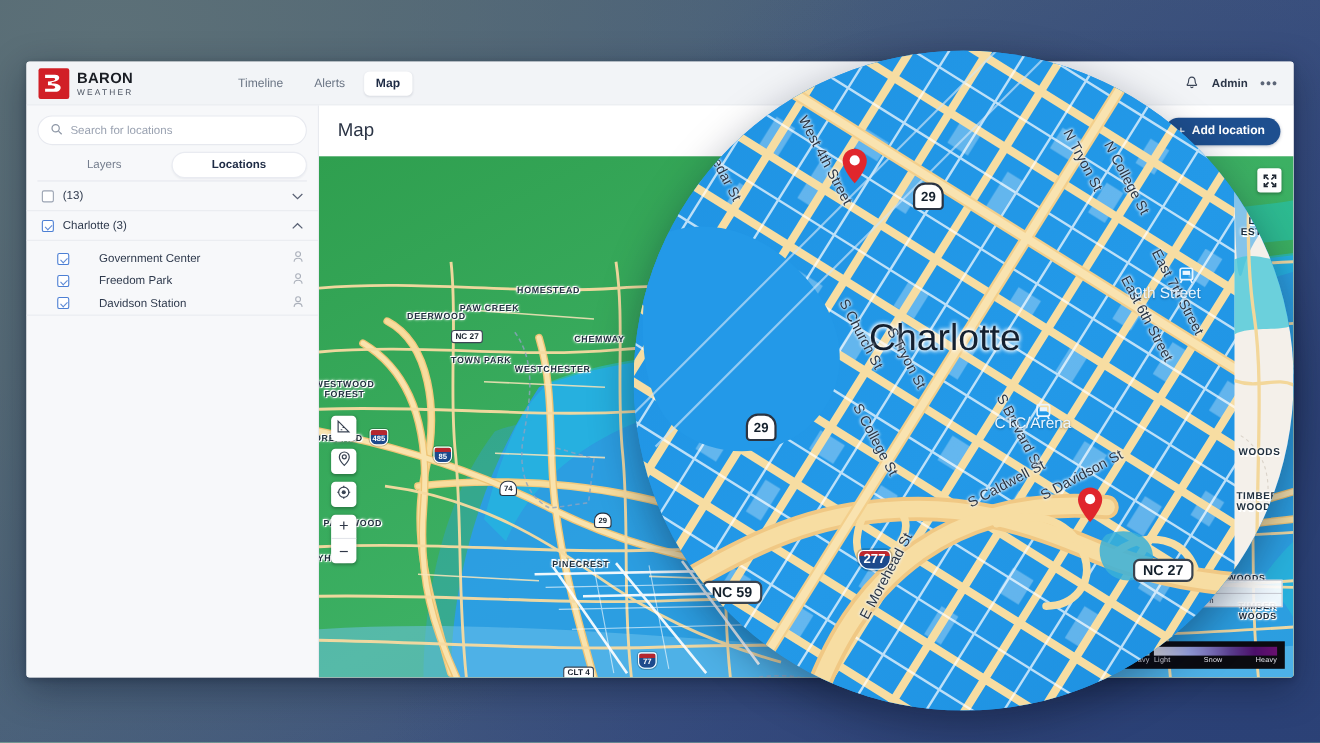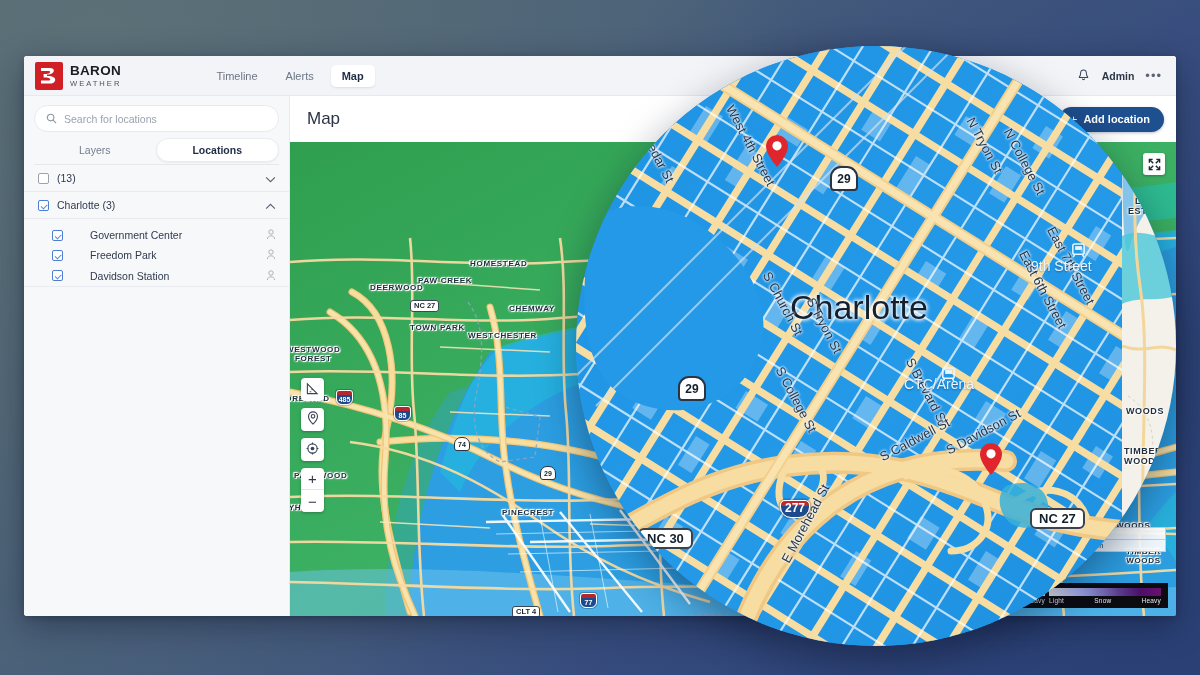--- a/index.html
+++ b/index.html
@@ -516,21 +516,21 @@
         <g fill="#2aa0ea" opacity="0.9">
           <ellipse cx="830" cy="175" rx="38" ry="16" transform="rotate(-25 830 175)"></ellipse>
           <ellipse cx="700" cy="430" rx="30" ry="12" transform="rotate(18 700 430)"></ellipse>
         </g>
       </svg>
 
       <div>
         <div class="nlabel" style="left:180px;top:118px">HOMESTEAD</div>
         <div class="nlabel" style="left:80px;top:142px">DEERWOOD</div>
         <div class="nlabel" style="left:128px;top:135px">PAW CREEK</div>
-        <div class="nlabel" style="left:219px;top:163px">CHEMWAY</div>
+        <div class="nlabel" style="left:232px;top:163px">CHEMWAY</div>
         <div class="nlabel" style="left:120px;top:182px">TOWN PARK</div>
         <div class="nlabel" style="left:178px;top:190px">WESTCHESTER</div>
         <div class="nlabel" style="left:-4px;top:204px">WESTWOOD<br>FOREST</div>
         <div class="nlabel" style="left:-12px;top:253px">MORELAND</div>
         <div class="nlabel" style="left:4px;top:330px">PARKWOOD</div>
         <div class="nlabel" style="left:-14px;top:362px">DRYHILL</div>
         <div class="nlabel" style="left:212px;top:367px">PINECREST</div>
 
         <div class="nlabel" style="left:806px;top:126px">ROLLING<br>ACRES</div>
         <div class="nlabel" style="left:816px;top:150px">WHISPERING<br>OAKS</div>
@@ -802,21 +802,21 @@
           <rect x="5.4" y="4.4" width="7.2" height="4" fill="#e9f5ff"></rect>
           <path d="M5 13 L3.4 16 M13 13 L14.6 16" stroke="#e9f5ff" stroke-width="1.6"></path>
         </svg>
       </span>
     </div>
     <div class="mg-poi" style="left:328px;top:330px">CTC/Arena</div>
 
     <div class="mg-ushield" style="left:254px;top:120px">29</div>
     <div class="mg-ushield" style="left:102px;top:330px">29</div>
     <div class="mg-ishield" style="left:204px;top:454px">277</div>
-    <div class="mg-shield" style="left:62px;top:482px">NC 30</div>
+    <div class="mg-shield" style="left:62px;top:482px">NC 59</div>
     <div class="mg-shield" style="left:454px;top:462px">NC 27</div>
 
     <div class="pin" style="left:188px;top:88px">
       <svg width="26" height="34" viewBox="0 0 26 34">
         <path d="M13 1.2C6.9 1.2 2 6.1 2 12.2C2 20.6 13 32.8 13 32.8S24 20.6 24 12.2C24 6.1 19.1 1.2 13 1.2z" fill="#e0262c"></path>
         <circle cx="13" cy="11.8" r="4.6" fill="#ffffff"></circle>
       </svg>
     </div>
     <div class="pin" style="left:402px;top:396px">
       <svg width="26" height="34" viewBox="0 0 26 34">

